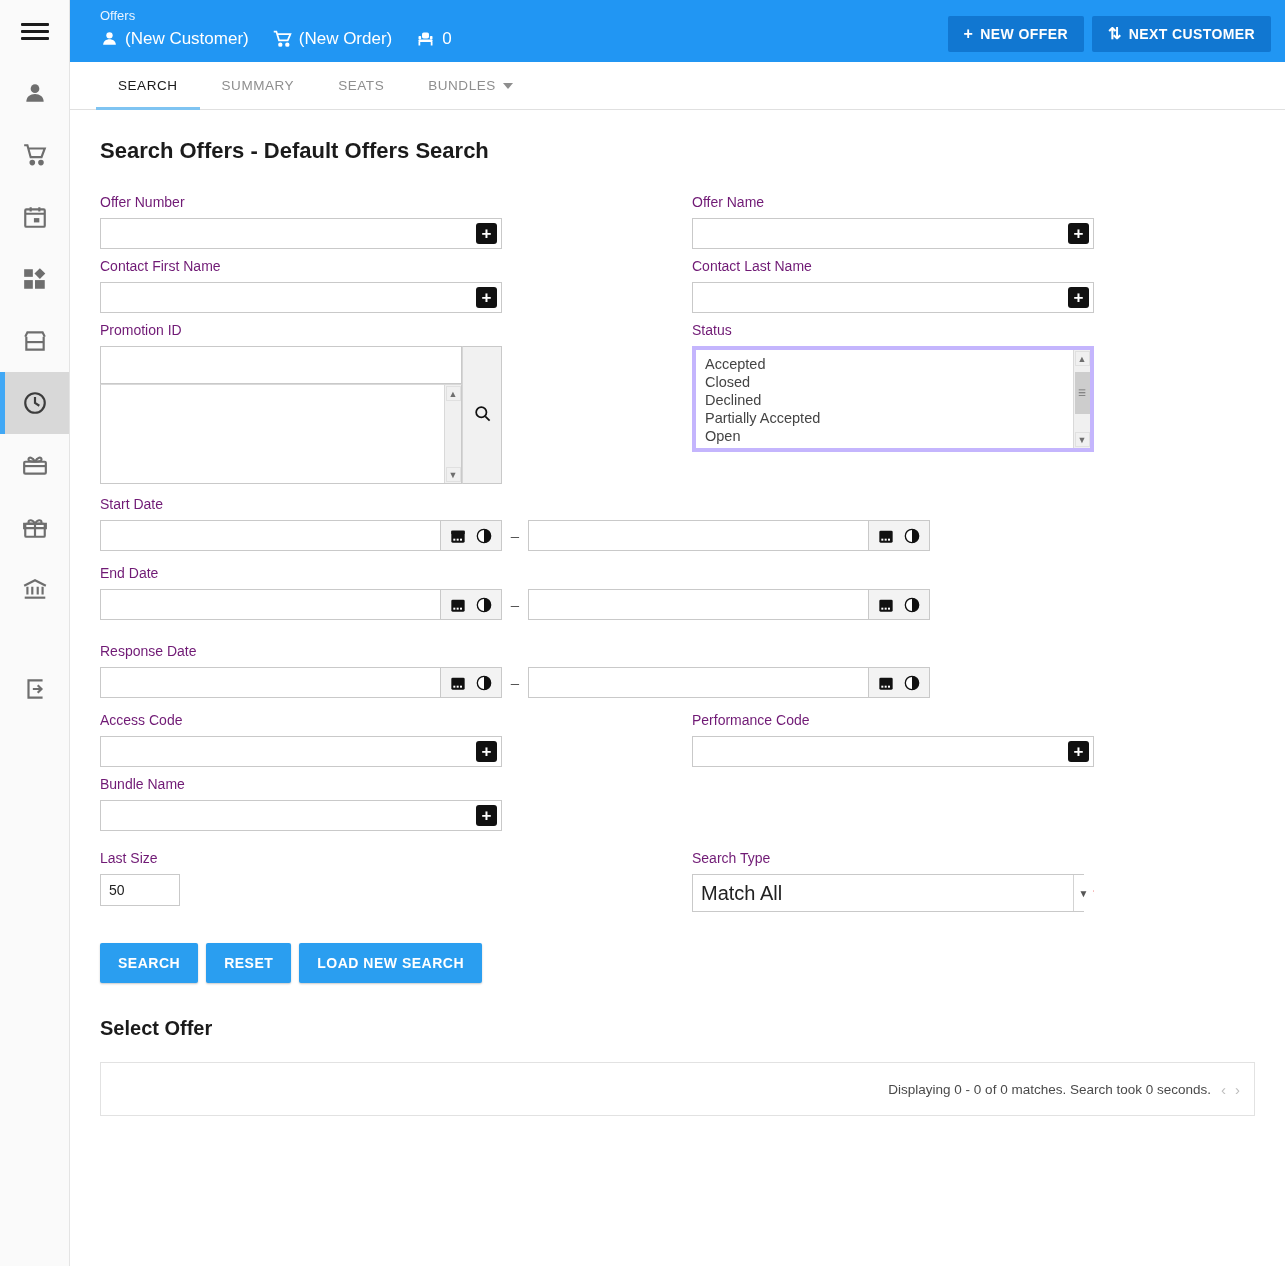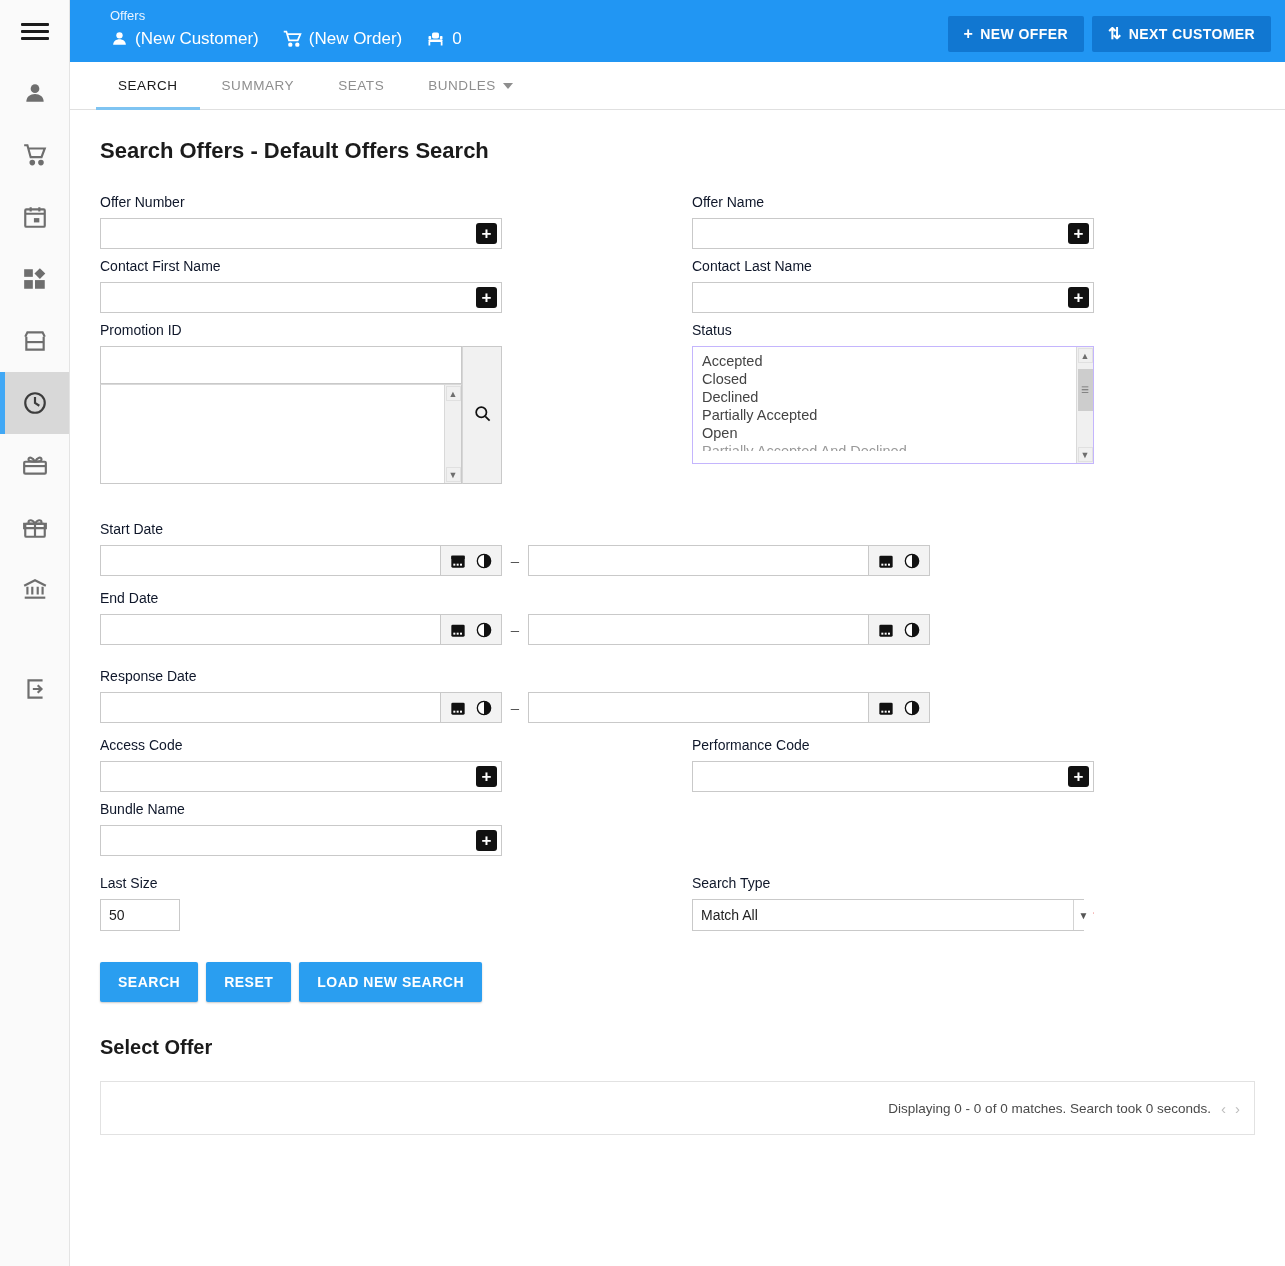--- a/index.html
+++ b/index.html
@@ -41,21 +41,21 @@
   .side-gap { height: 38px; }
 
   
   .main { flex: 1 1 auto; display: flex; flex-direction: column; min-width: 0; }
 
   
   .topbar {
     background: #2196f3; color: #fff;
     height: 62px; flex: 0 0 62px;
     display: flex; align-items: flex-start; justify-content: space-between;
-    padding: 8px 14px 0 40px;
+    padding: 8px 14px 0 30px;
     position: relative;
   }
   .topbar-left { display: flex; flex-direction: column; gap: 1px; }
   .crumb { font-size: 13px; line-height: 16px; color: #eaf4ff; }
   .ctx-row { display: flex; align-items: center; gap: 23px; margin-top: 3px; }
   .ctx-item { display: flex; align-items: center; gap: 6px; font-size: 17px; color: #fff; cursor: pointer; }
   .ctx-item svg { display: block; }
   .topbar-right { display: flex; align-items: center; gap: 8px; padding-top: 8px; }
   .tb-btn {
     background: #1177d1; color: #fff; border: none;
@@ -87,21 +87,21 @@
   }
   .caret-dn { width: 0; height: 0; border-left: 5px solid transparent; border-right: 5px solid transparent; border-top: 6px solid #8e8e8e; }
 
   
   .content { flex: 1 1 auto; overflow: hidden; padding: 0 30px 0 30px; background: #fff; }
   .page-title { font-size: 22px; font-weight: bold; color: #1b1b1b; margin: 28px 0 30px 0; }
   .section-title { font-size: 20px; font-weight: bold; color: #1b1b1b; margin: 34px 0 22px 0; }
 
   .grid { display: grid; grid-template-columns: 592px 1fr; column-gap: 0; }
   .fld { margin-bottom: 9px; }
-  .fld-label { font-size: 14px; color: #0f172a; margin-bottom: 7px; line-height: 17px; }
+  .fld-label { font-size: 14px; color: #701a75; margin-bottom: 7px; line-height: 17px; }
   .req-star { color: #e53935; font-size: 15px; margin-left: 4px; vertical-align: top; }
 
   .inp-wrap { position: relative; width: 402px; }
   .inp {
     width: 100%; height: 31px; border: 1px solid #c9c9c9; background: #fff;
     font-size: 14px; padding: 0 34px 0 7px; color: #222;
     font-family: "Liberation Sans", sans-serif; outline: none;
   }
   .plus-btn {
     position: absolute; right: 5px; top: 5px;
@@ -140,21 +140,21 @@
     font-size: 9px; color: #6e6e6e; cursor: pointer; border: 1px solid #e0e0e0;
   }
   .sbar-track { flex: 1 1 auto; width: 15px; background: #f0f0f0; position: relative; }
   .sbar-thumb {
     position: absolute; left: 0; width: 15px; background: #cdcdcd; cursor: pointer;
     display: flex; align-items: center; justify-content: center; color: #6e6e6e; font-size: 9px;
   }
 
   
   .status-box {
-    width: 402px; height: 118px; border: 1px solid #c4b5fd; background: #fff;
+    width: 402px; height: 106px; border: 4px solid #c4b5fd; background: #fff;
     display: flex; overflow: hidden; gap: 41px;
   }
   .status-items { flex: 1 1 auto; padding: 5px 0 0 9px; }
   .status-opt { font-size: 14.5px; color: #444; line-height: 18px; cursor: pointer; white-space: nowrap; }
   .status-opt.clipped { color: #9a9a9a; overflow: hidden; height: 9px; }
 
   
   .date-row { display: flex; align-items: center; gap: 0; }
   .date-grp { display: flex; align-items: stretch; width: 402px; }
   .date-inp {
@@ -168,22 +168,22 @@
   .dbtn { cursor: pointer; display: flex; align-items: center; justify-content: center; }
   .dash { width: 26px; text-align: center; color: #555; font-size: 15px; }
 
   
   .small-inp {
     width: 80px; height: 32px; border: 1px solid #c9c9c9; background: #fff;
     font-size: 14px; padding: 0 8px; font-family: "Liberation Sans", sans-serif; outline: none; color: #222;
   }
   .sel-wrap { position: relative; width: 402px; display: flex; align-items: center; }
   .sel {
-    width: 402px; height: 32px; border: 1px solid #c9c9c9; background: #fff;
-    font-size: 14px; padding: 0 30px 0 8px; color: #222;
+    width: 402px; height: 38px; border: 1px solid #c9c9c9; background: #fff;
+    font-size: 20px; padding: 0 30px 0 8px; color: #222;
     font-family: "Liberation Sans", sans-serif; outline: none;
     -webkit-appearance: none; appearance: none;
   }
   .sel-caret {
     position: absolute; right: 1px; top: 1px; bottom: 1px; width: 20px;
     border-left: 1px solid #d3d3d3; background: #fff;
     display: flex; align-items: center; justify-content: center;
     font-size: 10px; color: #555; pointer-events: none;
   }
 
@@ -471,21 +471,21 @@
               <div class="sbar-arrow">▲</div>
               <div class="sbar-track">
                 <div class="sbar-thumb" style="top:6px;height:42px;">☰</div>
               </div>
               <div class="sbar-arrow">▼</div>
             </div>
           </div>
         </div>
       </div>
 
-      <div class="fld" style="margin-top:28px;">
+      <div class="fld" style="margin-top:3px;">
         <div class="fld-label">Start Date</div>
         <div class="date-row">
           <div class="date-grp">
             <input class="date-inp" type="text" value="" style="">
             <div class="date-btns">
               <span class="dbtn">
                 <svg width="16" height="16" viewBox="0 0 24 24" fill="#111">
                     <rect x="2" y="4" width="20" height="18" rx="2"></rect>
                     <rect x="2" y="4" width="20" height="5" fill="#111"></rect>
                     <rect x="5" y="16" width="3" height="3" fill="#fff"></rect>

